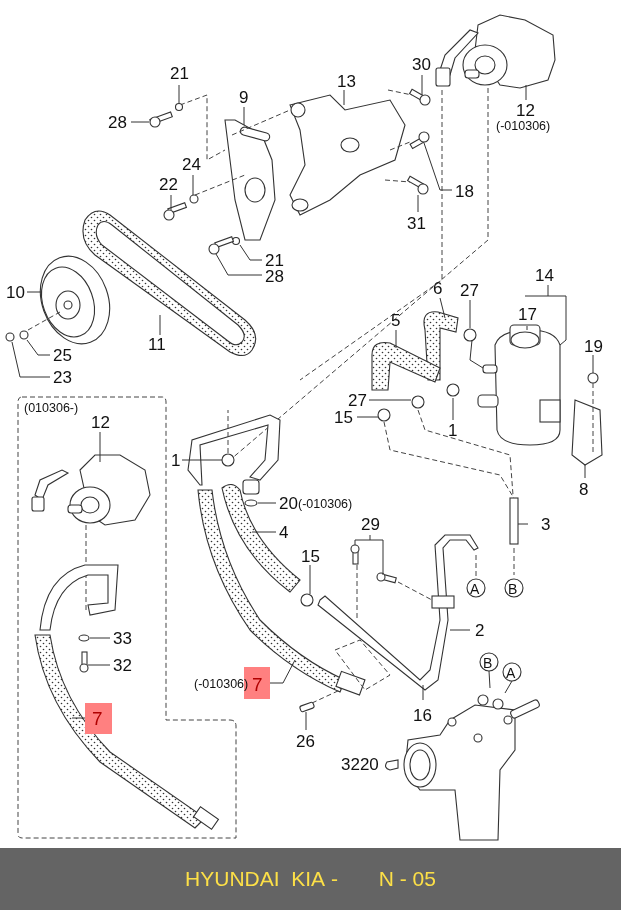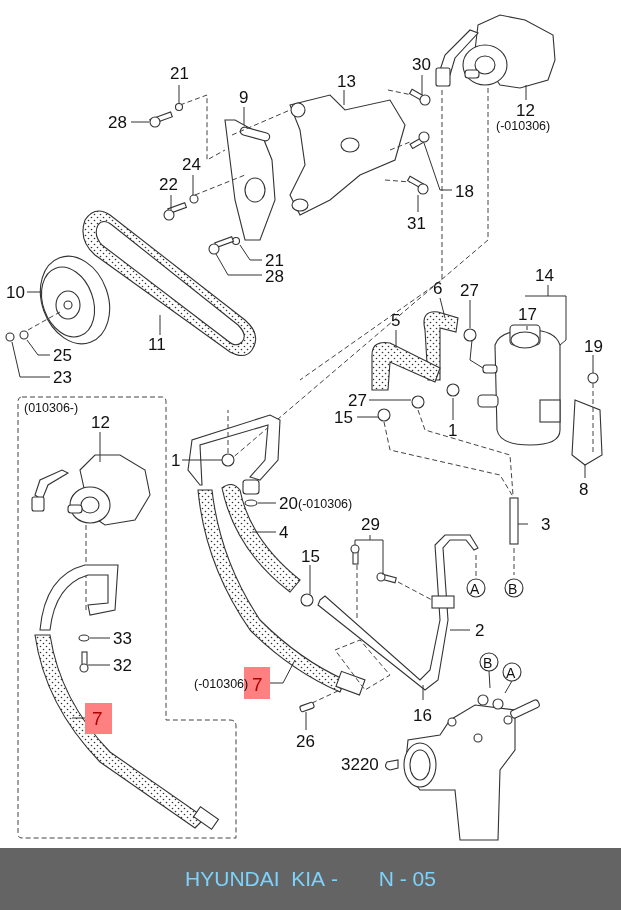--- a/index.html
+++ b/index.html
@@ -6,21 +6,21 @@
   body { width:621px; height:910px; position:relative; overflow:hidden; font-family:"Liberation Sans", sans-serif; }
   #diagram { position:absolute; left:0; top:0; width:621px; height:848px; }
   .lbl { font-family:"Liberation Sans", sans-serif; font-size:17px; fill:#111; }
   .lbl-sm { font-family:"Liberation Sans", sans-serif; font-size:12.5px; fill:#111; }
   .lbl-red { font-family:"Liberation Sans", sans-serif; font-size:19px; fill:#b00000; }
   .ln { stroke:#333; stroke-width:1; fill:none; }
   .dash { stroke:#444; stroke-width:1; fill:none; stroke-dasharray:5 3; }
   .part { stroke:#333; stroke-width:1.1; fill:#fff; }
   .hose { stroke:#333; stroke-width:1.1; fill:url(#dots); }
   .hl { fill:#ff8080; }
-  #footer { position:absolute; left:0; top:848px; width:621px; height:62px; background:#646464; color:#7dd3fc;
+  #footer { position:absolute; left:0; top:848px; width:621px; height:62px; background:#646464; color:#fde047;
             font-family:"Liberation Sans", sans-serif; font-size:21px; display:flex; align-items:center; justify-content:center; }
   #footer span { white-space:pre; }
 </style>
 </head>
 <body>
 
 <svg id="diagram" viewBox="0 0 621 848" xmlns="http://www.w3.org/2000/svg">
   <defs>
     <pattern id="dots" width="6" height="6" patternUnits="userSpaceOnUse">
       <rect width="6" height="6" fill="#fff"></rect>

